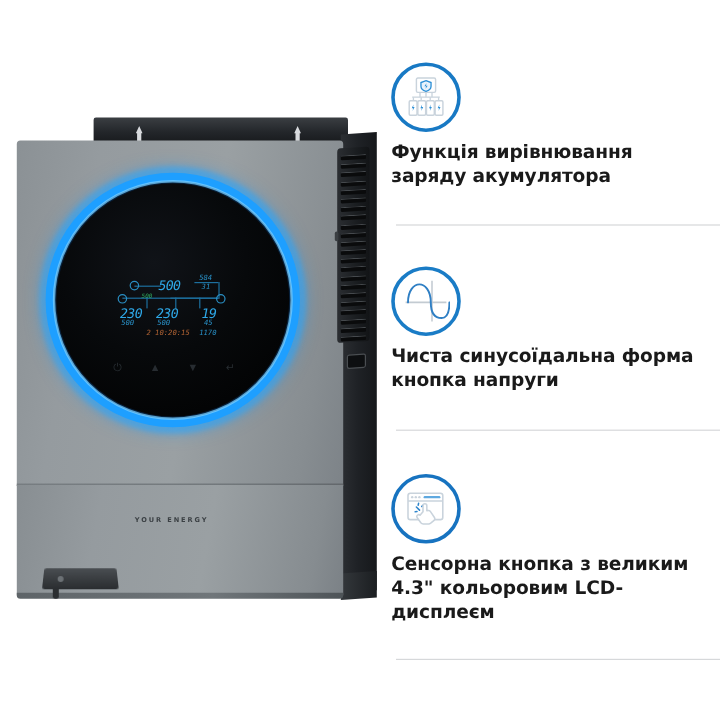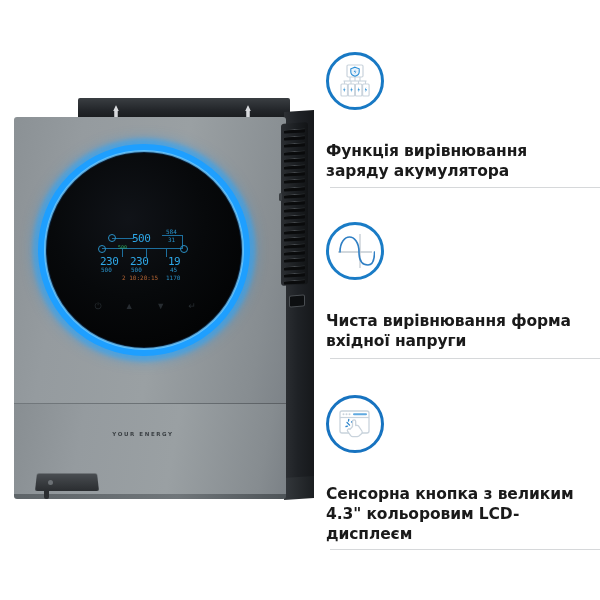--- a/index.html
+++ b/index.html
@@ -161,20 +161,21 @@
 
   
   .lcd {
     position: absolute;
     left: 96px; top: 228px;
     width: 96px; height: 56px;
     font-family: "DejaVu Sans Mono", monospace;
     color: #2ea8e8;
     font-size: 9px;
     line-height: 1;
+    font-style: italic;
   }
   .lcd .lcd-row { position: absolute; white-space: nowrap; }
   .lcd .big { font-size: 11px; letter-spacing: -.5px; }
   .lcd .sm { font-size: 6px; opacity: .85; }
   .lcd .grn { color: #35c46a; }
   .lcd .org { color: #d1743a; }
   .lcd .wire {
     position: absolute;
     background: #1d6f9e;
   }
@@ -272,21 +273,21 @@
     box-sizing: border-box;
     display: flex;
     align-items: center;
     justify-content: center;
     background: #fff;
   }
   .icon-circle.accent2 { border-color: #1a7cc6; }
   .icon-circle.accent3 { border-color: #1773c0; }
 
   .feature-text {
-    margin-top: 32px;
+    margin-top: 8px;
     font-family: "DejaVu Sans", sans-serif;
     font-size: 15.5px;
     font-weight: 700;
     color: #1a1a1a;
     line-height: 1.28;
     letter-spacing: -.1px;
   }
 
   .divider {
     position: absolute;
@@ -419,21 +420,21 @@
   <div class="divider d1"></div>
 
   <div class="feature f2">
     <div class="icon-circle accent2">
       <svg width="40" height="40" viewBox="0 0 40 40" aria-hidden="true">
         <path d="M3 21h34" stroke="#c3cbd2" stroke-width="1.3" fill="none"></path>
         <path d="M25 3v34" stroke="#c3cbd2" stroke-width="1.3" fill="none"></path>
         <path d="M5 21C5 11 10 6 14.5 6S24 11 24 21s4.5 13 9 13 6.5-5 6.5-13" fill="none" stroke="#2f7fc4" stroke-width="1.6" stroke-linecap="round"></path>
       </svg>
     </div>
-    <div class="feature-text">Чиста вирівнювання форма вхідної напруги</div>
+    <div class="feature-text">Чиста синусоїдальна форма кнопка напруги</div>
   </div>
   <div class="divider d2"></div>
 
   <div class="feature f3">
     <div class="icon-circle accent3">
       <svg width="40" height="40" viewBox="0 0 40 40" aria-hidden="true">
         <rect x="5" y="7" width="29" height="22" rx="2" fill="#fff" stroke="#c9d3dc" stroke-width="1.3"></rect>
         <path d="M5 13.5h29" stroke="#c9d3dc" stroke-width="1.2"></path>
         <circle cx="8.5" cy="10.3" r="1" fill="#c9d3dc"></circle>
         <circle cx="11.5" cy="10.3" r="1" fill="#c9d3dc"></circle>

